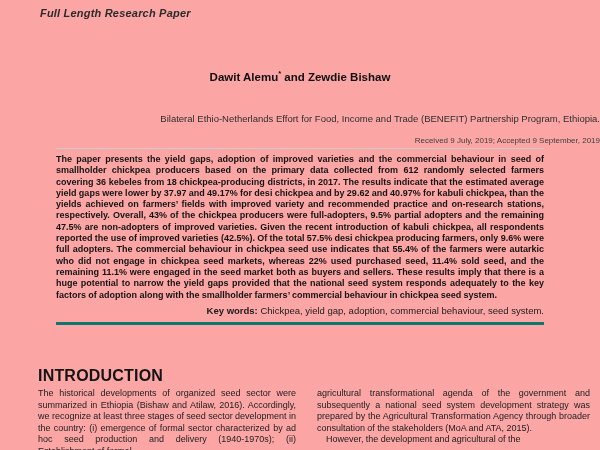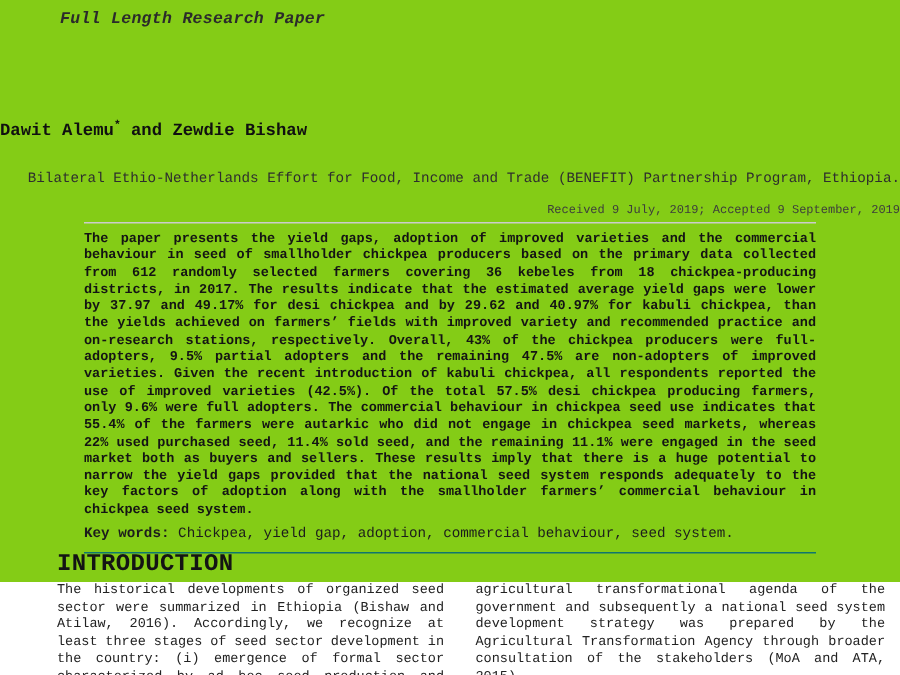--- a/index.html
+++ b/index.html
@@ -3,58 +3,58 @@
 <meta charset="utf-8">
 <style>
   * { margin:0; padding:0; box-sizing:border-box; }
   html, body { width:600px; height:450px; overflow:hidden; }
   body {
     background:#ffffff;
     font-family:"Liberation Sans", sans-serif;
     color:#1a1a1a;
     -webkit-font-smoothing:antialiased;
   }
-  .page { position:relative; width:600px; height:388px; background:#84cc16;font-family:Liberation Mono, monospace; }
+  .page { position:relative; width:600px; height:450px; background:#fca5a5; }
 
   .kicker {
     position:absolute; left:40px; top:7px;
     font-size:11px; font-weight:bold; font-style:italic;
     color:#2b2b2b; letter-spacing:0.2px;
   }
   .title {
     position:absolute; left:0; right:0; top:31px;
     text-align:center; font-size:19px; font-weight:bold;
     line-height:22px; color:#0d0d0d; letter-spacing:0.1px;
   }
   .authors {
-    position:absolute; left:0; right:0; top:80px;
-    text-align:left; font-size:11.5px; font-weight:bold; color:#101010;
+    position:absolute; left:0; right:0; top:69px;
+    text-align:center; font-size:11.5px; font-weight:bold; color:#101010;
   }
   .authors sup { font-size:7.5px; vertical-align:super; }
   .affiliation {
     position:absolute; left:0; right:0; top:113px;
     text-align:right; font-size:9.5px; color:#2e2e2e;
   }
   .dates {
     position:absolute; left:0; right:0; top:136px;
     text-align:right; font-size:8px; color:#3d3d3d;
   }
 
   .abstract-block {
     position:absolute; left:56px; top:148px; width:488px;
     border-top:1px solid #cccccc;
-    border-bottom:1px solid #0f766e;
+    border-bottom:3px solid #0f766e;
     padding:5px 0 6px 0;
   }
   .abstract-text {
     font-size:9px; font-weight:bold; line-height:11.3px;
     text-align:justify; color:#141414; word-spacing:-0.2px;
   }
   .keywords {
-    margin-top:4px; font-size:9.5px; color:#1c1c1c; line-height:11.5px;
+    margin-top:4px; font-size:9.5px; color:#1c1c1c; line-height:11.5px;text-align:right;
   }
   .kw-label { font-weight:bold; }
 
   .intro-heading {
     position:absolute; left:38px; top:367px;
     font-size:16px; font-weight:bold; color:#141414; letter-spacing:0.2px;
   }
   .columns {
     position:absolute; left:38px; top:388px; width:552px;
     display:flex; gap:21px;

